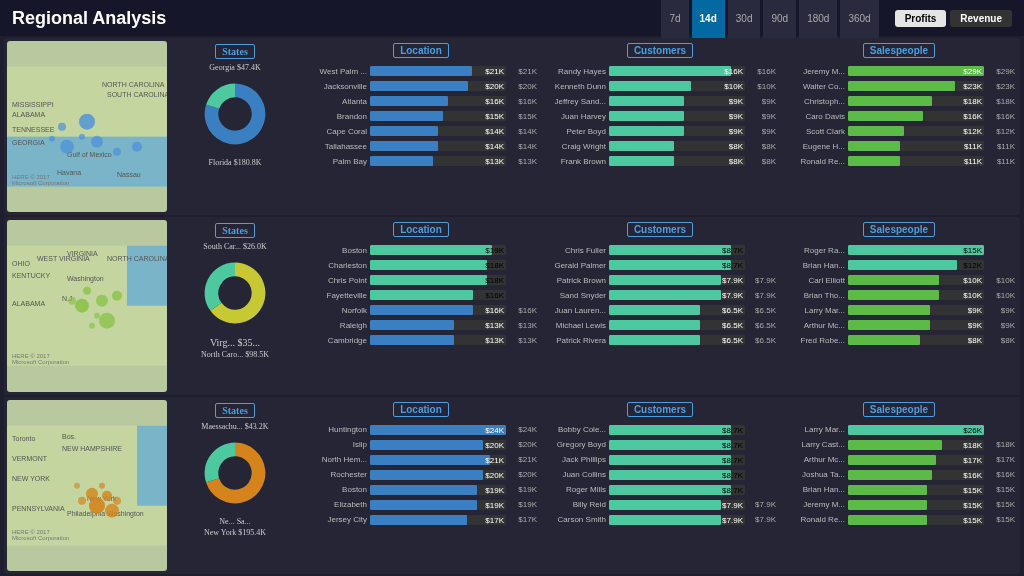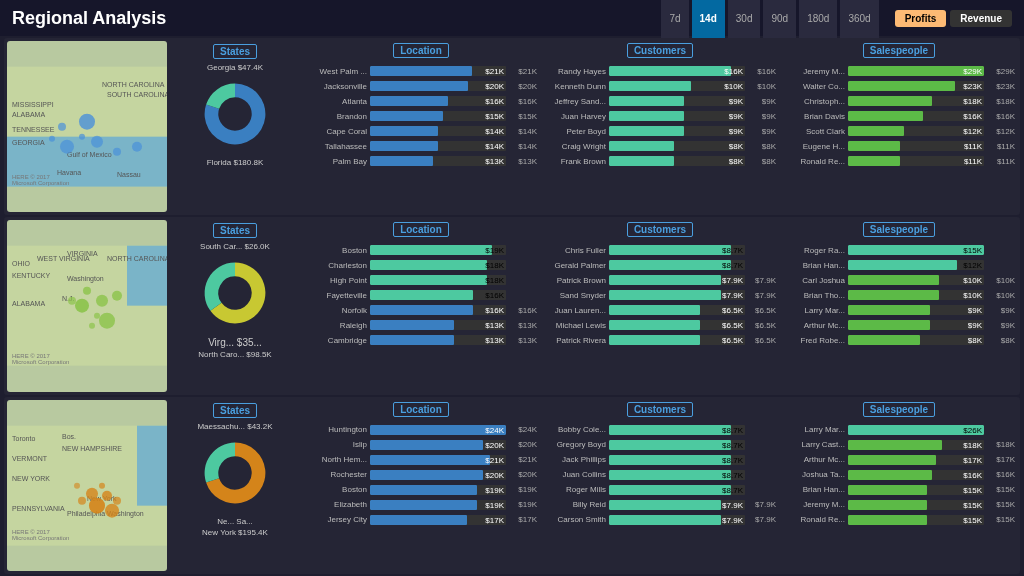--- a/index.html
+++ b/index.html
@@ -53,21 +53,21 @@
     }
     .toggle-btn {
       padding: 3px 10px;
       border: none;
       border-radius: 3px;
       cursor: pointer;
       font-size: 10px;
       font-weight: bold;
     }
     .toggle-profits {
-      background: #fdba74;
+      background: #e5e5e5;
       color: #000;
     }
     .toggle-revenue {
       background: #333;
       color: #fff;
     }
     .content {
       flex: 1;
       display: flex;
       flex-direction: column;
@@ -158,20 +158,21 @@
       font-size: 8px;
       color: #aaa;
       width: 28px;
       text-align: right;
       flex-shrink: 0;
     }
     
     .states-section {
       width: 130px;
       flex-shrink: 0;
+      font-family: Liberation Serif, serif;
     }
 
     .map-label {
       font-size: 7px;
       fill: #555;
     }
   </style>
 </head>
 <body>
 
@@ -383,21 +384,21 @@
           <div class="bar-row">
             <div class="bar-label">Christoph...</div>
             <div class="bar-track">
               <div class="bar-fill green" style="width: 62%;">
                 <span class="bar-value">$18K</span>
               </div>
             </div>
             <div class="bar-ext-value">$18K</div>
           </div>
           <div class="bar-row">
-            <div class="bar-label">Brian Davis</div>
+            <div class="bar-label">Caro Davis</div>
             <div class="bar-track">
               <div class="bar-fill green" style="width: 55%;">
                 <span class="bar-value">$16K</span>
               </div>
             </div>
             <div class="bar-ext-value">$16K</div>
           </div>
           <div class="bar-row">
             <div class="bar-label">Scott Clark</div>
             <div class="bar-track">
@@ -474,21 +475,21 @@
           <div class="bar-row">
             <div class="bar-label">Charleston</div>
             <div class="bar-track">
               <div class="bar-fill blue" style="width: 86%; background: rgb(77, 201, 160);">
                 <span class="bar-value" style="color: rgb(0, 0, 0);">$18K</span>
               </div>
             </div>
             <div class="bar-ext-value"></div>
           </div>
           <div class="bar-row">
-            <div class="bar-label">High Point</div>
+            <div class="bar-label">Chris Point</div>
             <div class="bar-track">
               <div class="bar-fill blue" style="width: 86%; background: rgb(77, 201, 160);">
                 <span class="bar-value" style="color: rgb(0, 0, 0);">$18K</span>
               </div>
             </div>
             <div class="bar-ext-value"></div>
           </div>
           <div class="bar-row">
             <div class="bar-label">Fayetteville</div>
             <div class="bar-track">
@@ -606,21 +607,21 @@
           <div class="bar-row">
             <div class="bar-label">Brian Han...</div>
             <div class="bar-track">
               <div class="bar-fill green" style="width: 80%; background: rgb(77, 201, 160);">
                 <span class="bar-value" style="color: rgb(0, 0, 0);">$12K</span>
               </div>
             </div>
             <div class="bar-ext-value"></div>
           </div>
           <div class="bar-row">
-            <div class="bar-label">Carl Joshua</div>
+            <div class="bar-label">Carl Elliott</div>
             <div class="bar-track">
               <div class="bar-fill green" style="width: 67%;">
                 <span class="bar-value">$10K</span>
               </div>
             </div>
             <div class="bar-ext-value">$10K</div>
           </div>
           <div class="bar-row">
             <div class="bar-label">Brian Tho...</div>
             <div class="bar-track">

